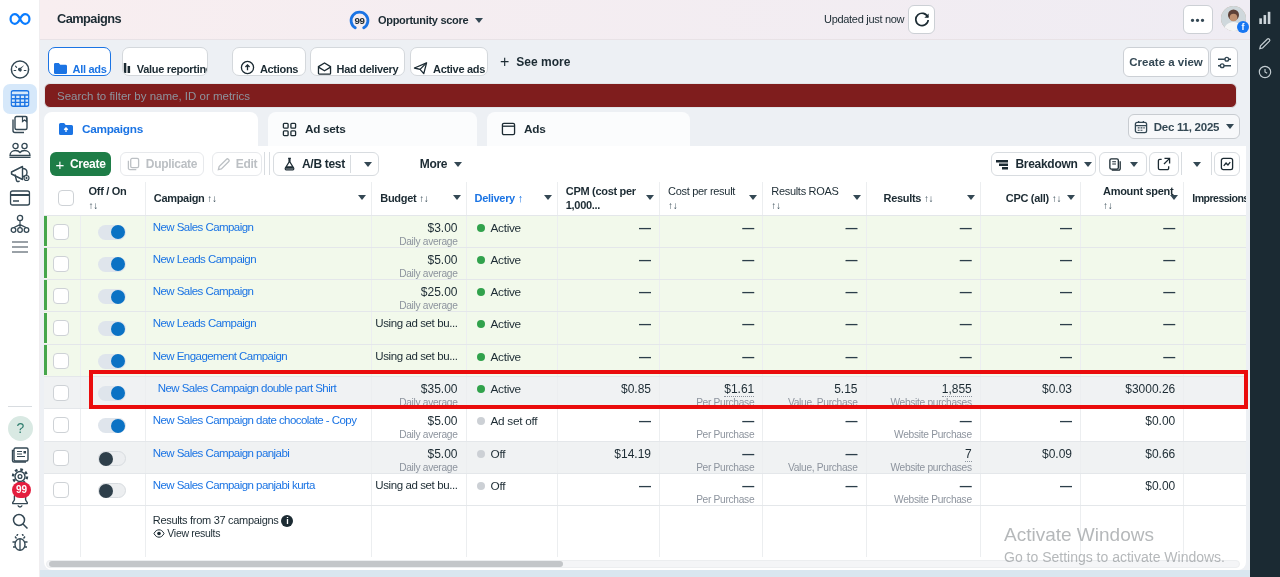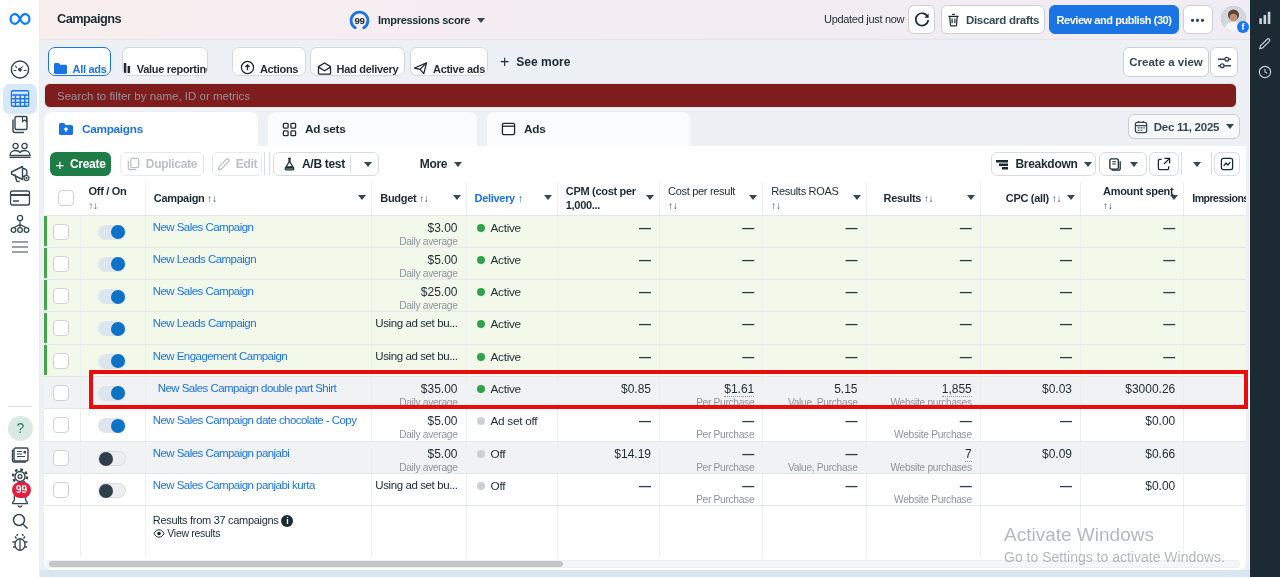--- a/index.html
+++ b/index.html
@@ -108,34 +108,30 @@
 </style>
 </head>
 <body>
 <div class="abs" id="topbar">
   <div class="title">Campaigns</div>
   <div class="opsc">
     <svg width="23" height="23" viewBox="0 0 26 26">
         <path d="M8.2 21.2 A9.5 9.5 0 1 1 17.8 21.2" fill="none" stroke="#1b74e4" stroke-width="3.2" stroke-linecap="round"></path>
         <text x="13" y="16.5" font-size="11" font-weight="bold" fill="#1c2b33" text-anchor="middle" letter-spacing="-0.5">99</text>
       </svg>
-    <span class="txt">Impressions score</span>
+    <span class="txt">Opportunity score</span>
       <span class="caret"></span>
   </div>
   <div class="updated">Updated just now</div>
   <div class="btn" id="btn-refresh">
       <svg width="16" height="16" viewBox="0 0 16 16">
         <path d="M13.8 5.2A6.2 6.2 0 1 0 14.2 8" fill="none" stroke="#1c2b33" stroke-width="1.7"></path>
         <path d="M14.6 1.6v4.2h-4.2z" fill="#1c2b33"></path>
       </svg>
     </div>
-  <div class="btn" id="btn-discard"><svg width="13" height="14" viewBox="0 0 14 15" style="margin-right:6px">
-        <path d="M1.5 3.5h11M5.5 1.5h3M3 3.5l.7 9.5a1 1 0 0 0 1 .9h4.6a1 1 0 0 0 1-.9l.7-9.5M5.5 6v5M8.5 6v5" fill="none" stroke="#1c2b33" stroke-width="1.3"></path>
-      </svg>Discard drafts</div>
-  <div class="btn" id="btn-review">Review and publish (30)</div>
   <div class="btn" id="btn-dots">•••</div>
   <div id="avatar"><svg width="25" height="25" viewBox="0 0 25 25">
         <rect width="25" height="25" fill="#cfd8dc"></rect>
         <circle cx="12.5" cy="9" r="5.5" fill="#5d4037"></circle>
         <circle cx="12.5" cy="11.5" r="3.8" fill="#c09070"></circle>
         <path d="M3 25c0-5.5 4.2-9 9.5-9s9.5 3.5 9.5 9z" fill="#f5f5f5"></path>
       </svg></div>
   <div id="fbbadge">f</div>
 </div>
 

